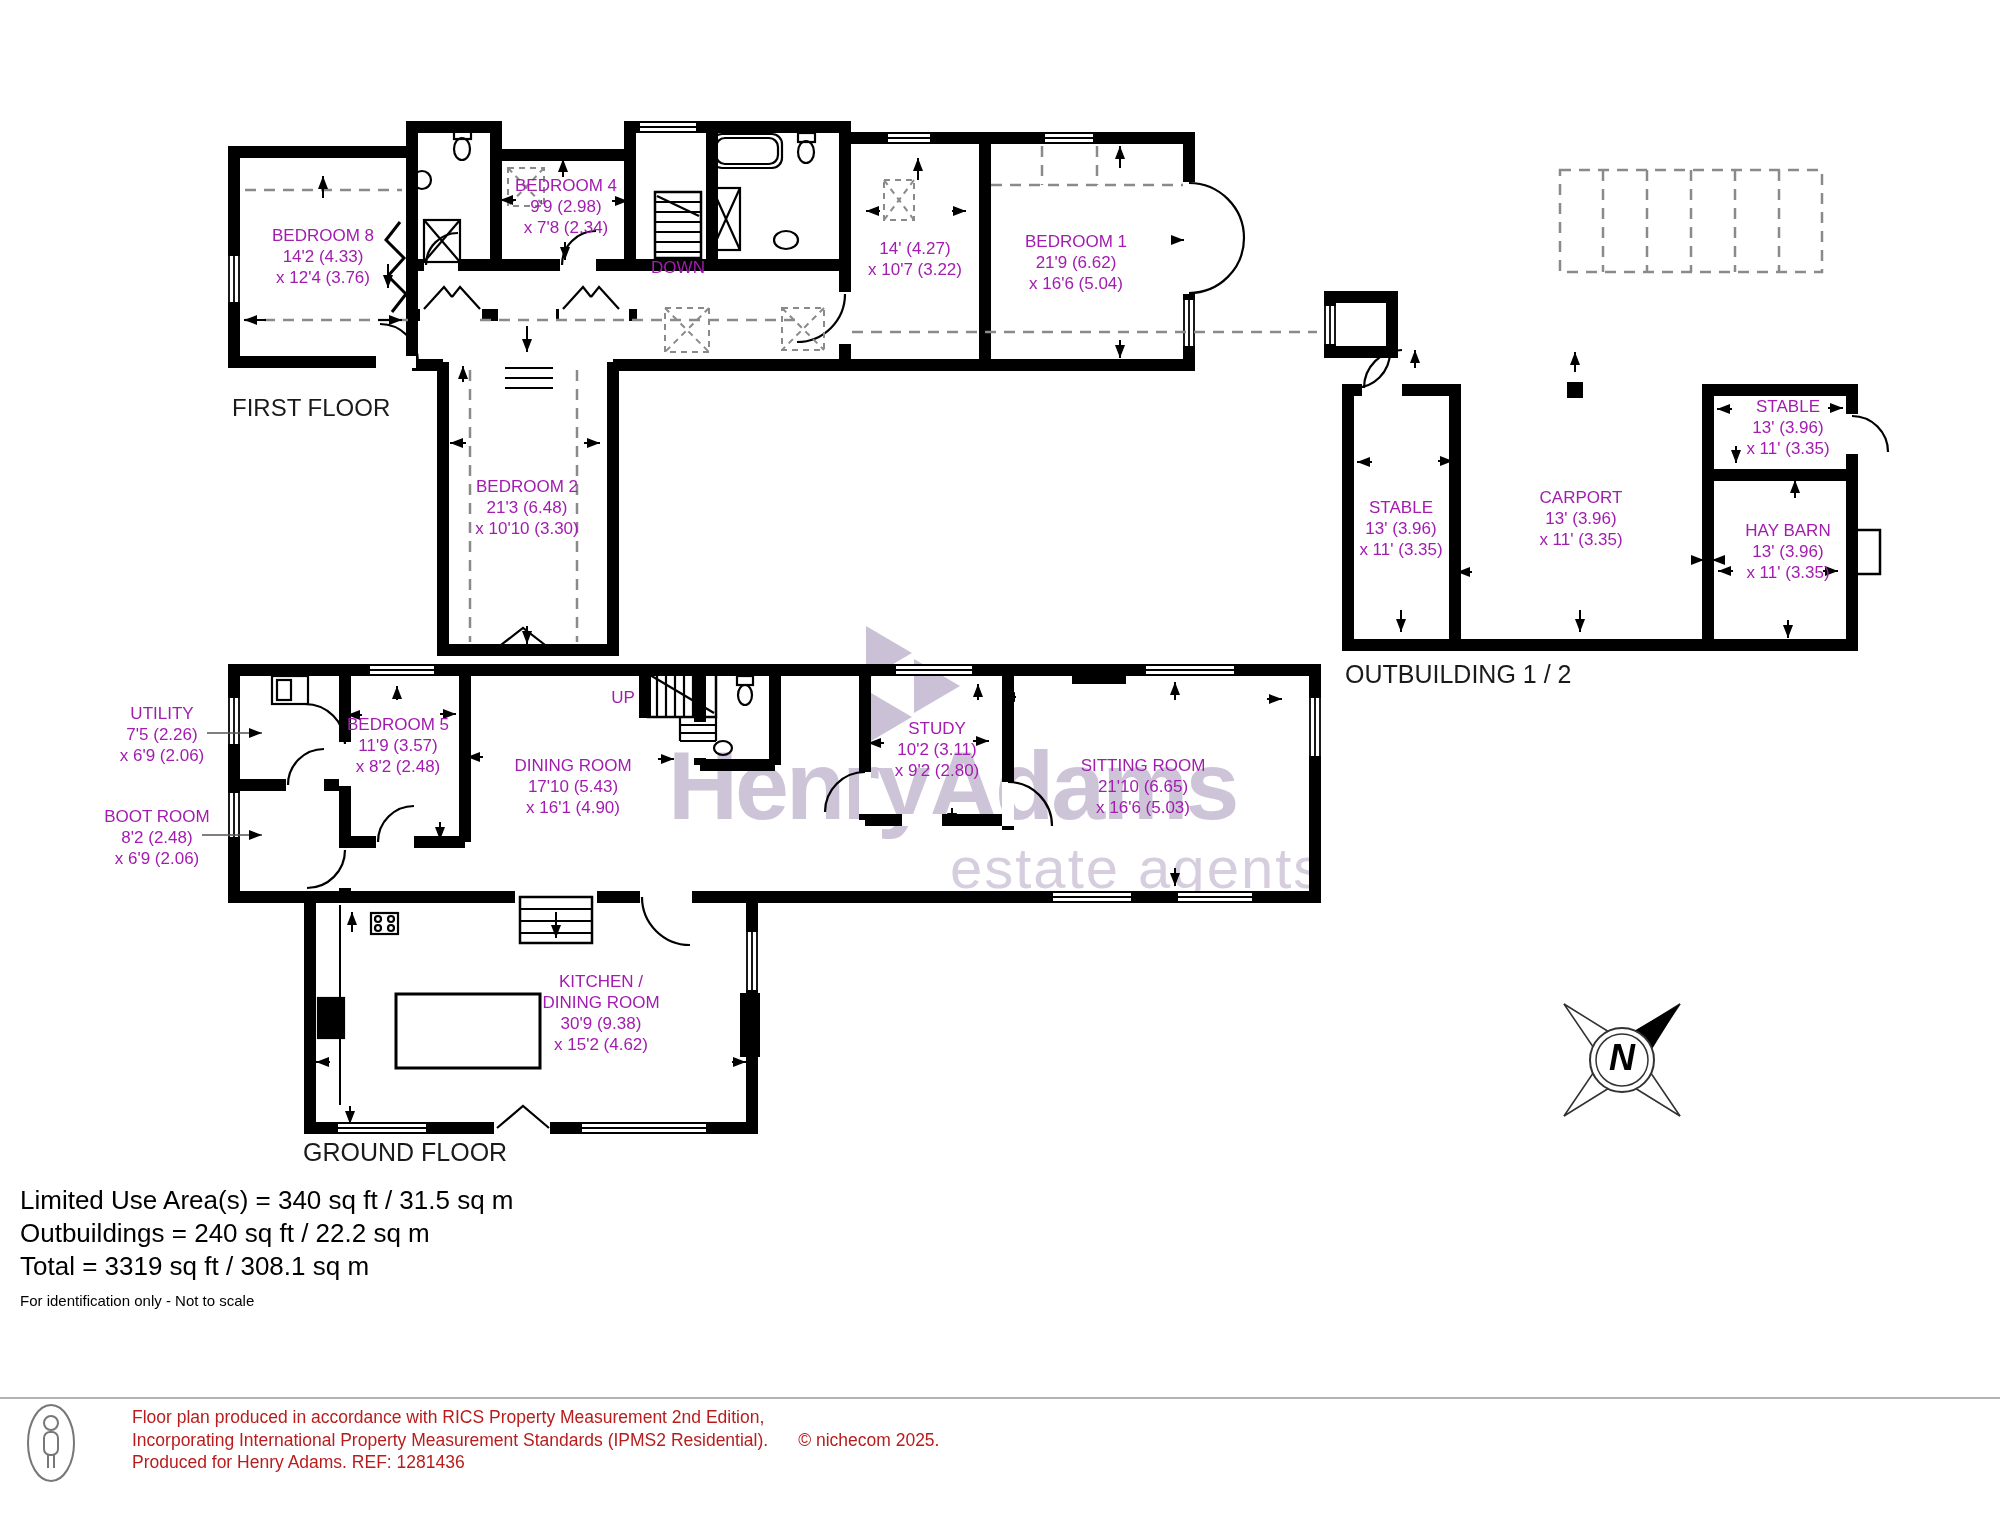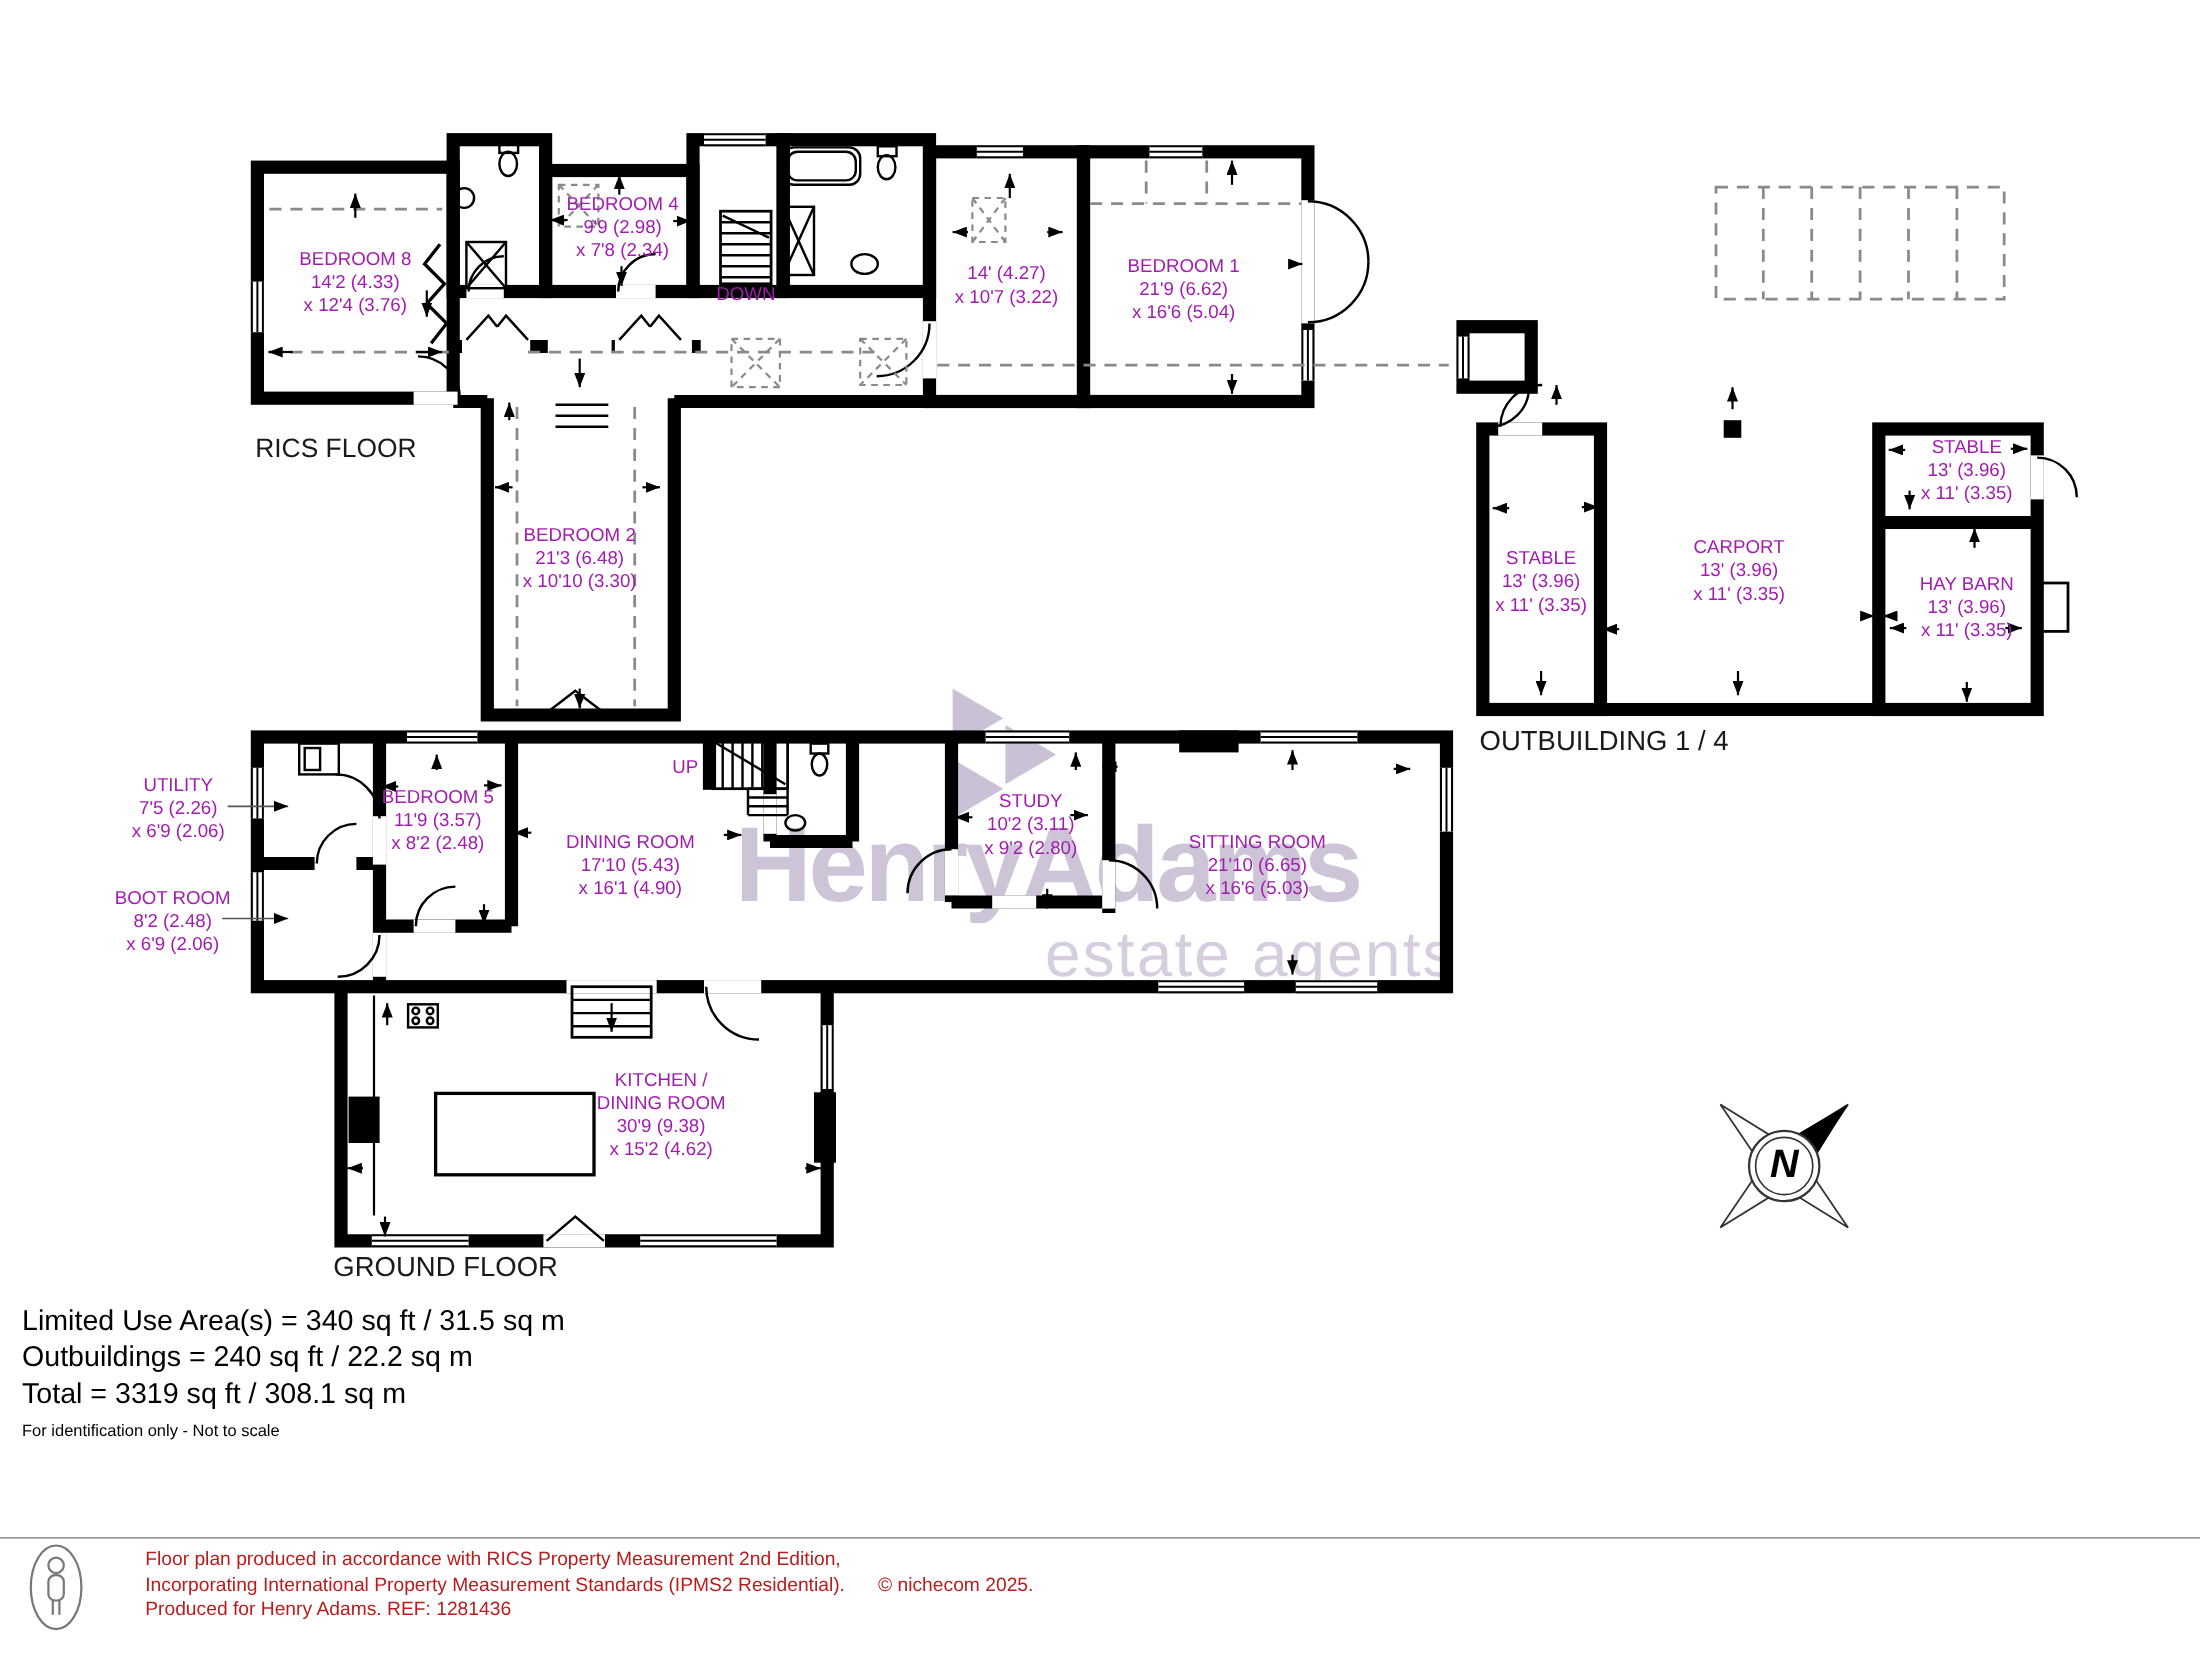--- a/index.html
+++ b/index.html
@@ -315,23 +315,23 @@
       <ellipse cx="51" cy="1443" rx="23" ry="38"></ellipse>
       <circle cx="51" cy="1423" r="7"></circle>
       <rect x="44" y="1432" width="14" height="23" rx="6"></rect>
       <path d="M48,1455 V1468 M54,1455 V1468"></path>
     </g>
 
     <line x1="0" y1="1398" x2="2000" y2="1398" stroke="#9a9a9a" stroke-width="1.5"></line>
   </svg>
 
   <div id="labels">
-    <div class="seclabel" style="left:232px;top:394px;">RICS FLOOR</div>
+    <div class="seclabel" style="left:232px;top:394px;">FIRST FLOOR</div>
     <div class="seclabel" style="left:303px;top:1138px;font-size:25px;">GROUND FLOOR</div>
-    <div class="seclabel" style="left:1345px;top:660px;font-size:25px;">OUTBUILDING 1 / 4</div>
+    <div class="seclabel" style="left:1345px;top:660px;font-size:25px;">OUTBUILDING 1 / 2</div>
     <div id="room-labels">
         <div class="rlabel" style="left: 323px; top: 225px;">
           <div>BEDROOM 8</div>
           <div>14'2 (4.33)</div>
           <div>x 12'4 (3.76)</div>
         </div>
         <div class="rlabel" style="left: 566px; top: 175px;">
           <div>BEDROOM 4</div>
           <div>9'9 (2.98)</div>
           <div>x 7'8 (2.34)</div>

